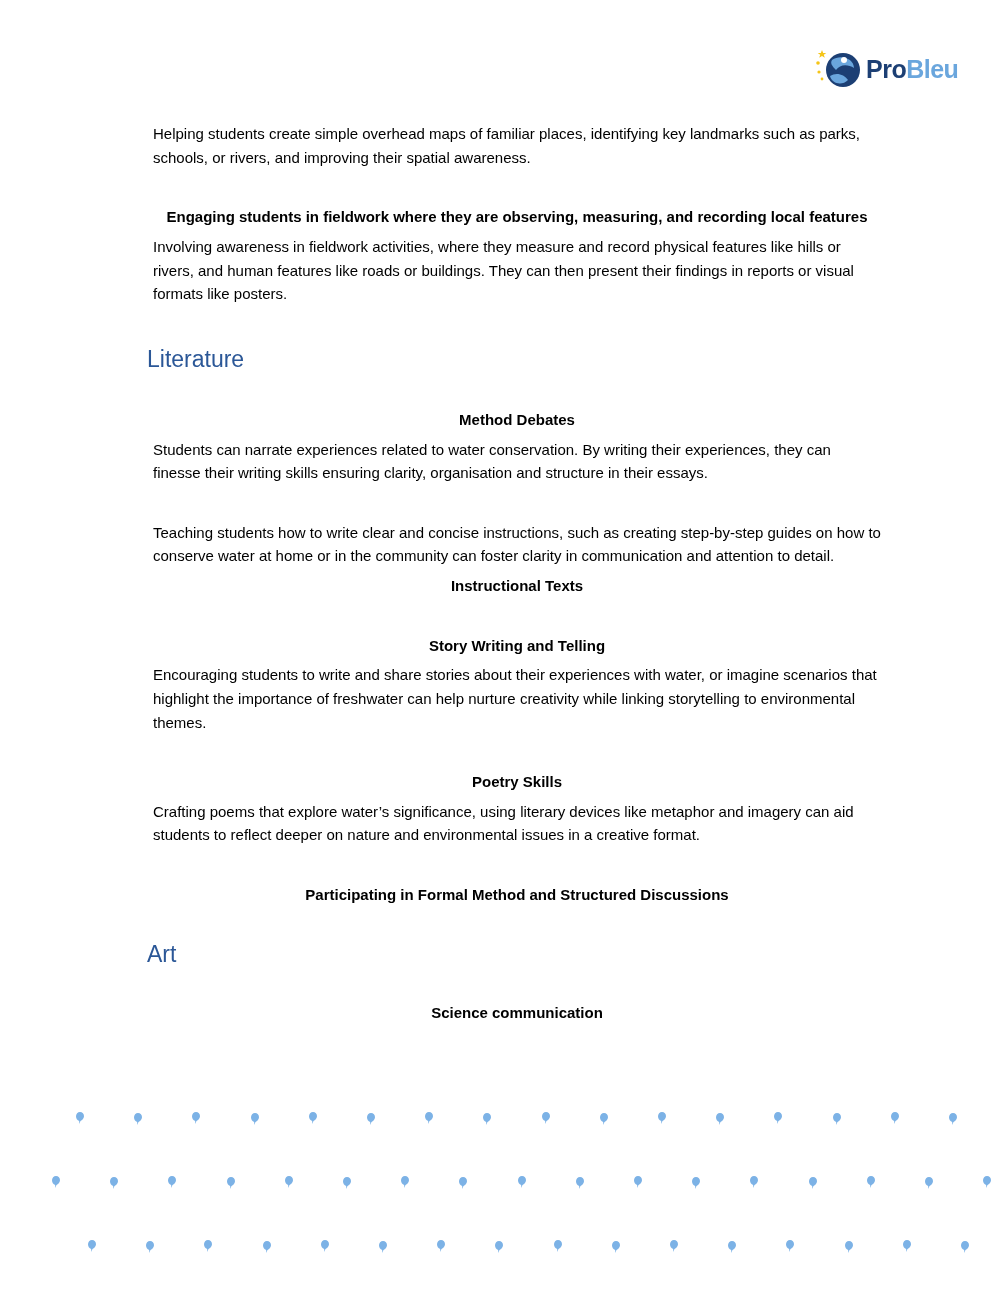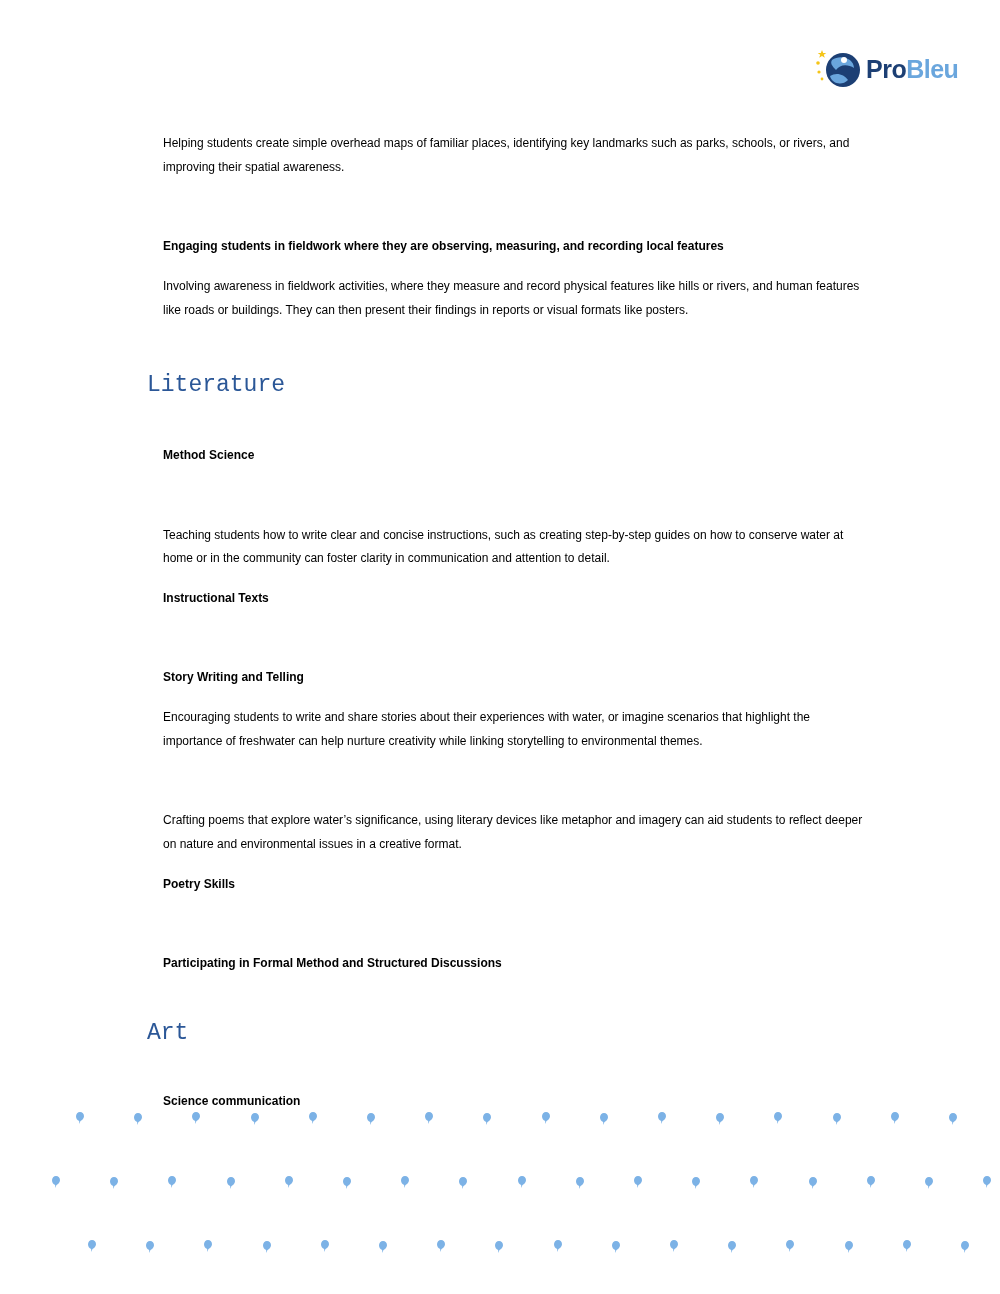--- a/index.html
+++ b/index.html
@@ -4,24 +4,24 @@
   <style>
     html, body { margin: 0; padding: 0; background: #ffffff; }
     body { width: 1000px; height: 1294px; position: relative; overflow: hidden;
            font-family: "Liberation Sans", sans-serif; color: #000; }
     .logo { position: absolute; left: 814px; top: 46px; width: 150px; height: 46px; display: flex; align-items: center; }
     .logo svg { width: 48px; height: 46px; }
     .logo-text { font-family: "Liberation Sans", sans-serif; font-weight: bold; font-size: 25px; margin-left: 4px; letter-spacing: -0.5px; text-align: center; }
     .logo-pro { color: #1c3f74; }
     .logo-bleu { color: #6aa6dd; }
     .content { position: absolute; left: 147px; top: 116px; width: 740px; }
-    .para { font-size: 12px; line-height: 23.7px; margin: 16px; }
-    .bold { font-weight: bold; }
+    .para { font-size: 15px; line-height: 23.7px; margin: 6px; }
+    .bold { font-weight: bold; text-align: center; }
     .gap { height: 23.7px; }
-    .h2 { font-size: 23px; color: #2b5797; margin: 0; line-height: 30px; font-weight: normal; font-family: Liberation Mono, monospace; }
+    .h2 { font-size: 23px; color: #2b5797; margin: 0; line-height: 30px; font-weight: normal; }
     .drops { position: absolute; left: 0; top: 1100px; width: 1000px; height: 180px; }
     .drop { position: absolute; width: 8px; height: 12px; }
   </style>
 </head>
 <body>
 
 <div class="logo">
   <svg viewBox="0 0 48 46">
     <polygon points="8,4 9.2,7 12.3,7 9.8,8.8 10.8,11.8 8,10 5.2,11.8 6.2,8.8 3.7,7 6.8,7" fill="#f5c518"></polygon>
     <circle cx="4" cy="17" r="1.8" fill="#f5c518"></circle>
@@ -38,30 +38,31 @@
 <div class="content">
   <p class="para">Helping students create simple overhead maps of familiar places, identifying key landmarks such as parks, schools, or rivers, and improving their spatial awareness.</p>
   <div class="gap"></div>
   <p class="para bold">Engaging students in fieldwork where they are observing, measuring, and recording local features</p>
   <p class="para">Involving awareness in fieldwork activities, where they measure and record physical features like hills or rivers, and human features like roads or buildings. They can then present their findings in reports or visual formats like posters.</p>
 
   <div style="height:32px"></div>
   <h2 class="h2">Literature</h2>
   <div style="height:28px"></div>
 
-  <p class="para bold">Method Science</p>
+  <p class="para bold">Method Debates</p>
+  <p class="para">Students can narrate experiences related to water conservation. By writing their experiences, they can finesse their writing skills ensuring clarity, organisation and structure in their essays.</p>
   <div class="gap"></div>
   <p class="para">Teaching students how to write clear and concise instructions, such as creating step-by-step guides on how to conserve water at home or in the community can foster clarity in communication and attention to detail.</p>
   <p class="para bold">Instructional Texts</p>
   <div class="gap"></div>
   <p class="para bold">Story Writing and Telling</p>
   <p class="para">Encouraging students to write and share stories about their experiences with water, or imagine scenarios that highlight the importance of freshwater can help nurture creativity while linking storytelling to environmental themes.</p>
   <div class="gap"></div>
+  <p class="para bold">Poetry Skills</p>
   <p class="para">Crafting poems that explore water’s significance, using literary devices like metaphor and imagery can aid students to reflect deeper on nature and environmental issues in a creative format.</p>
-  <p class="para bold">Poetry Skills</p>
   <div class="gap"></div>
   <p class="para bold">Participating in Formal Method and Structured Discussions</p>
 
   <div style="height:26px"></div>
   <h2 class="h2">Art</h2>
   <div style="height:26px"></div>
   <p class="para bold">Science communication</p>
 </div>
 
 <div class="drops" id="drops">

